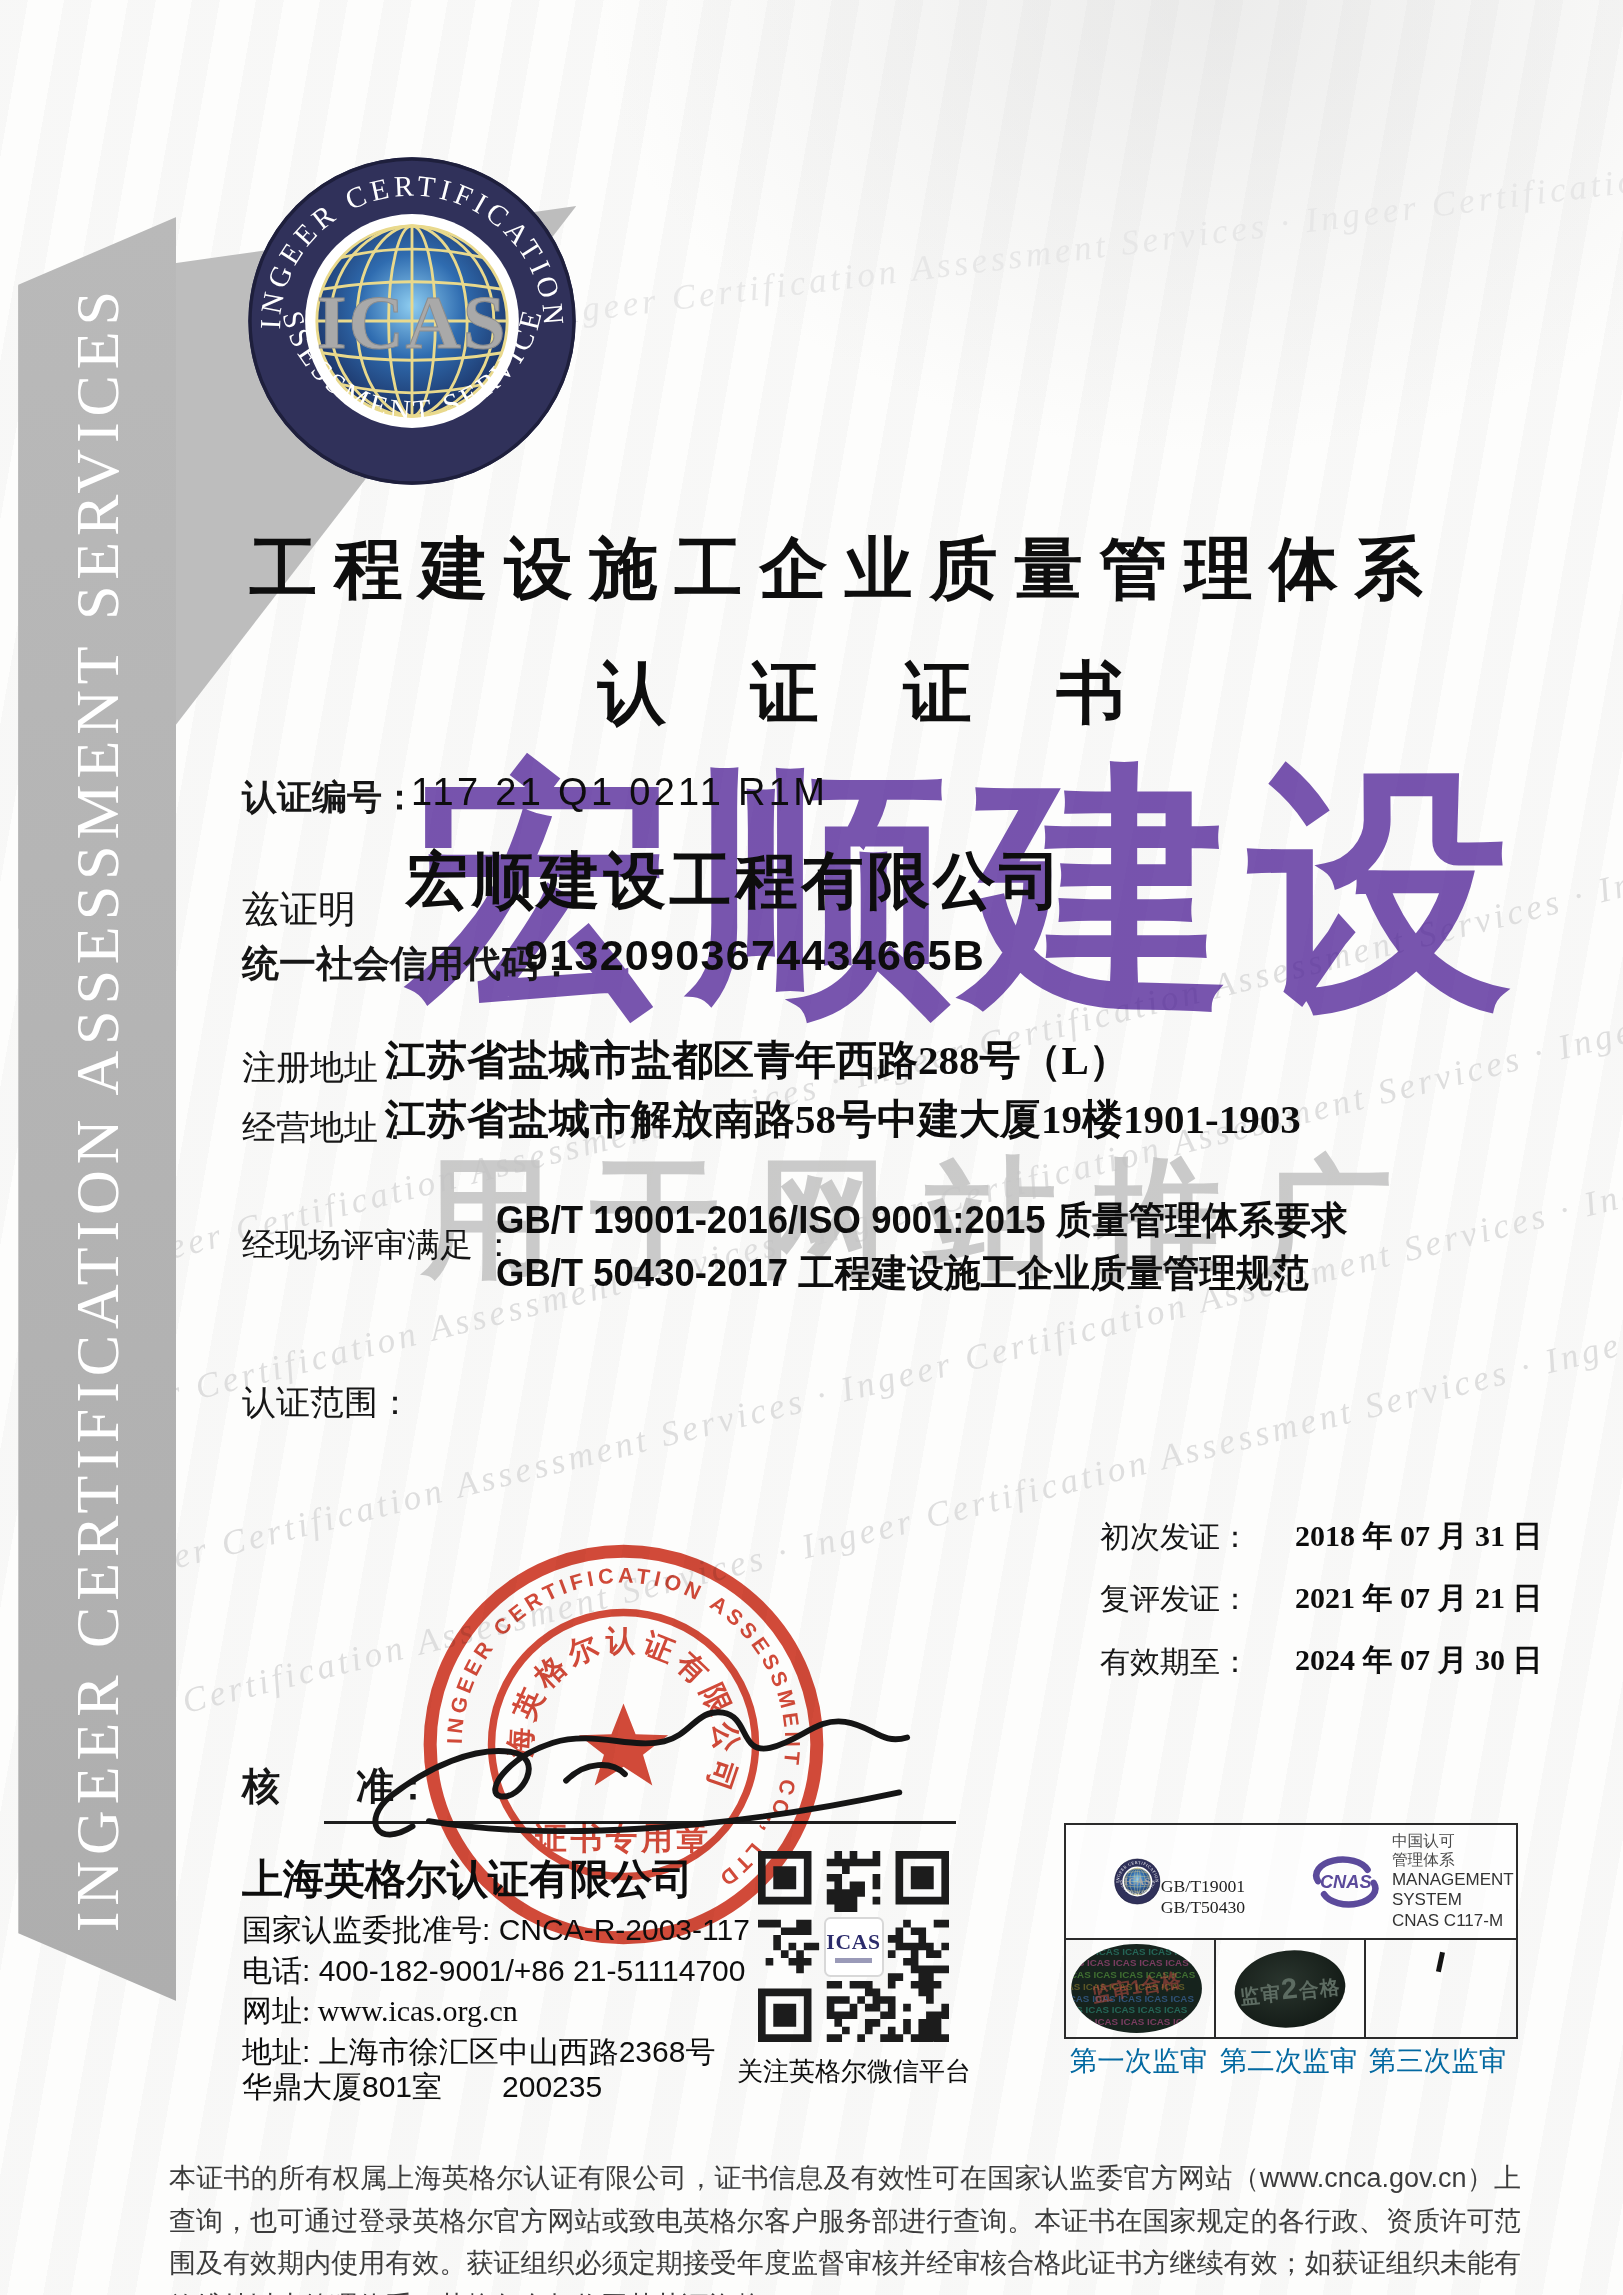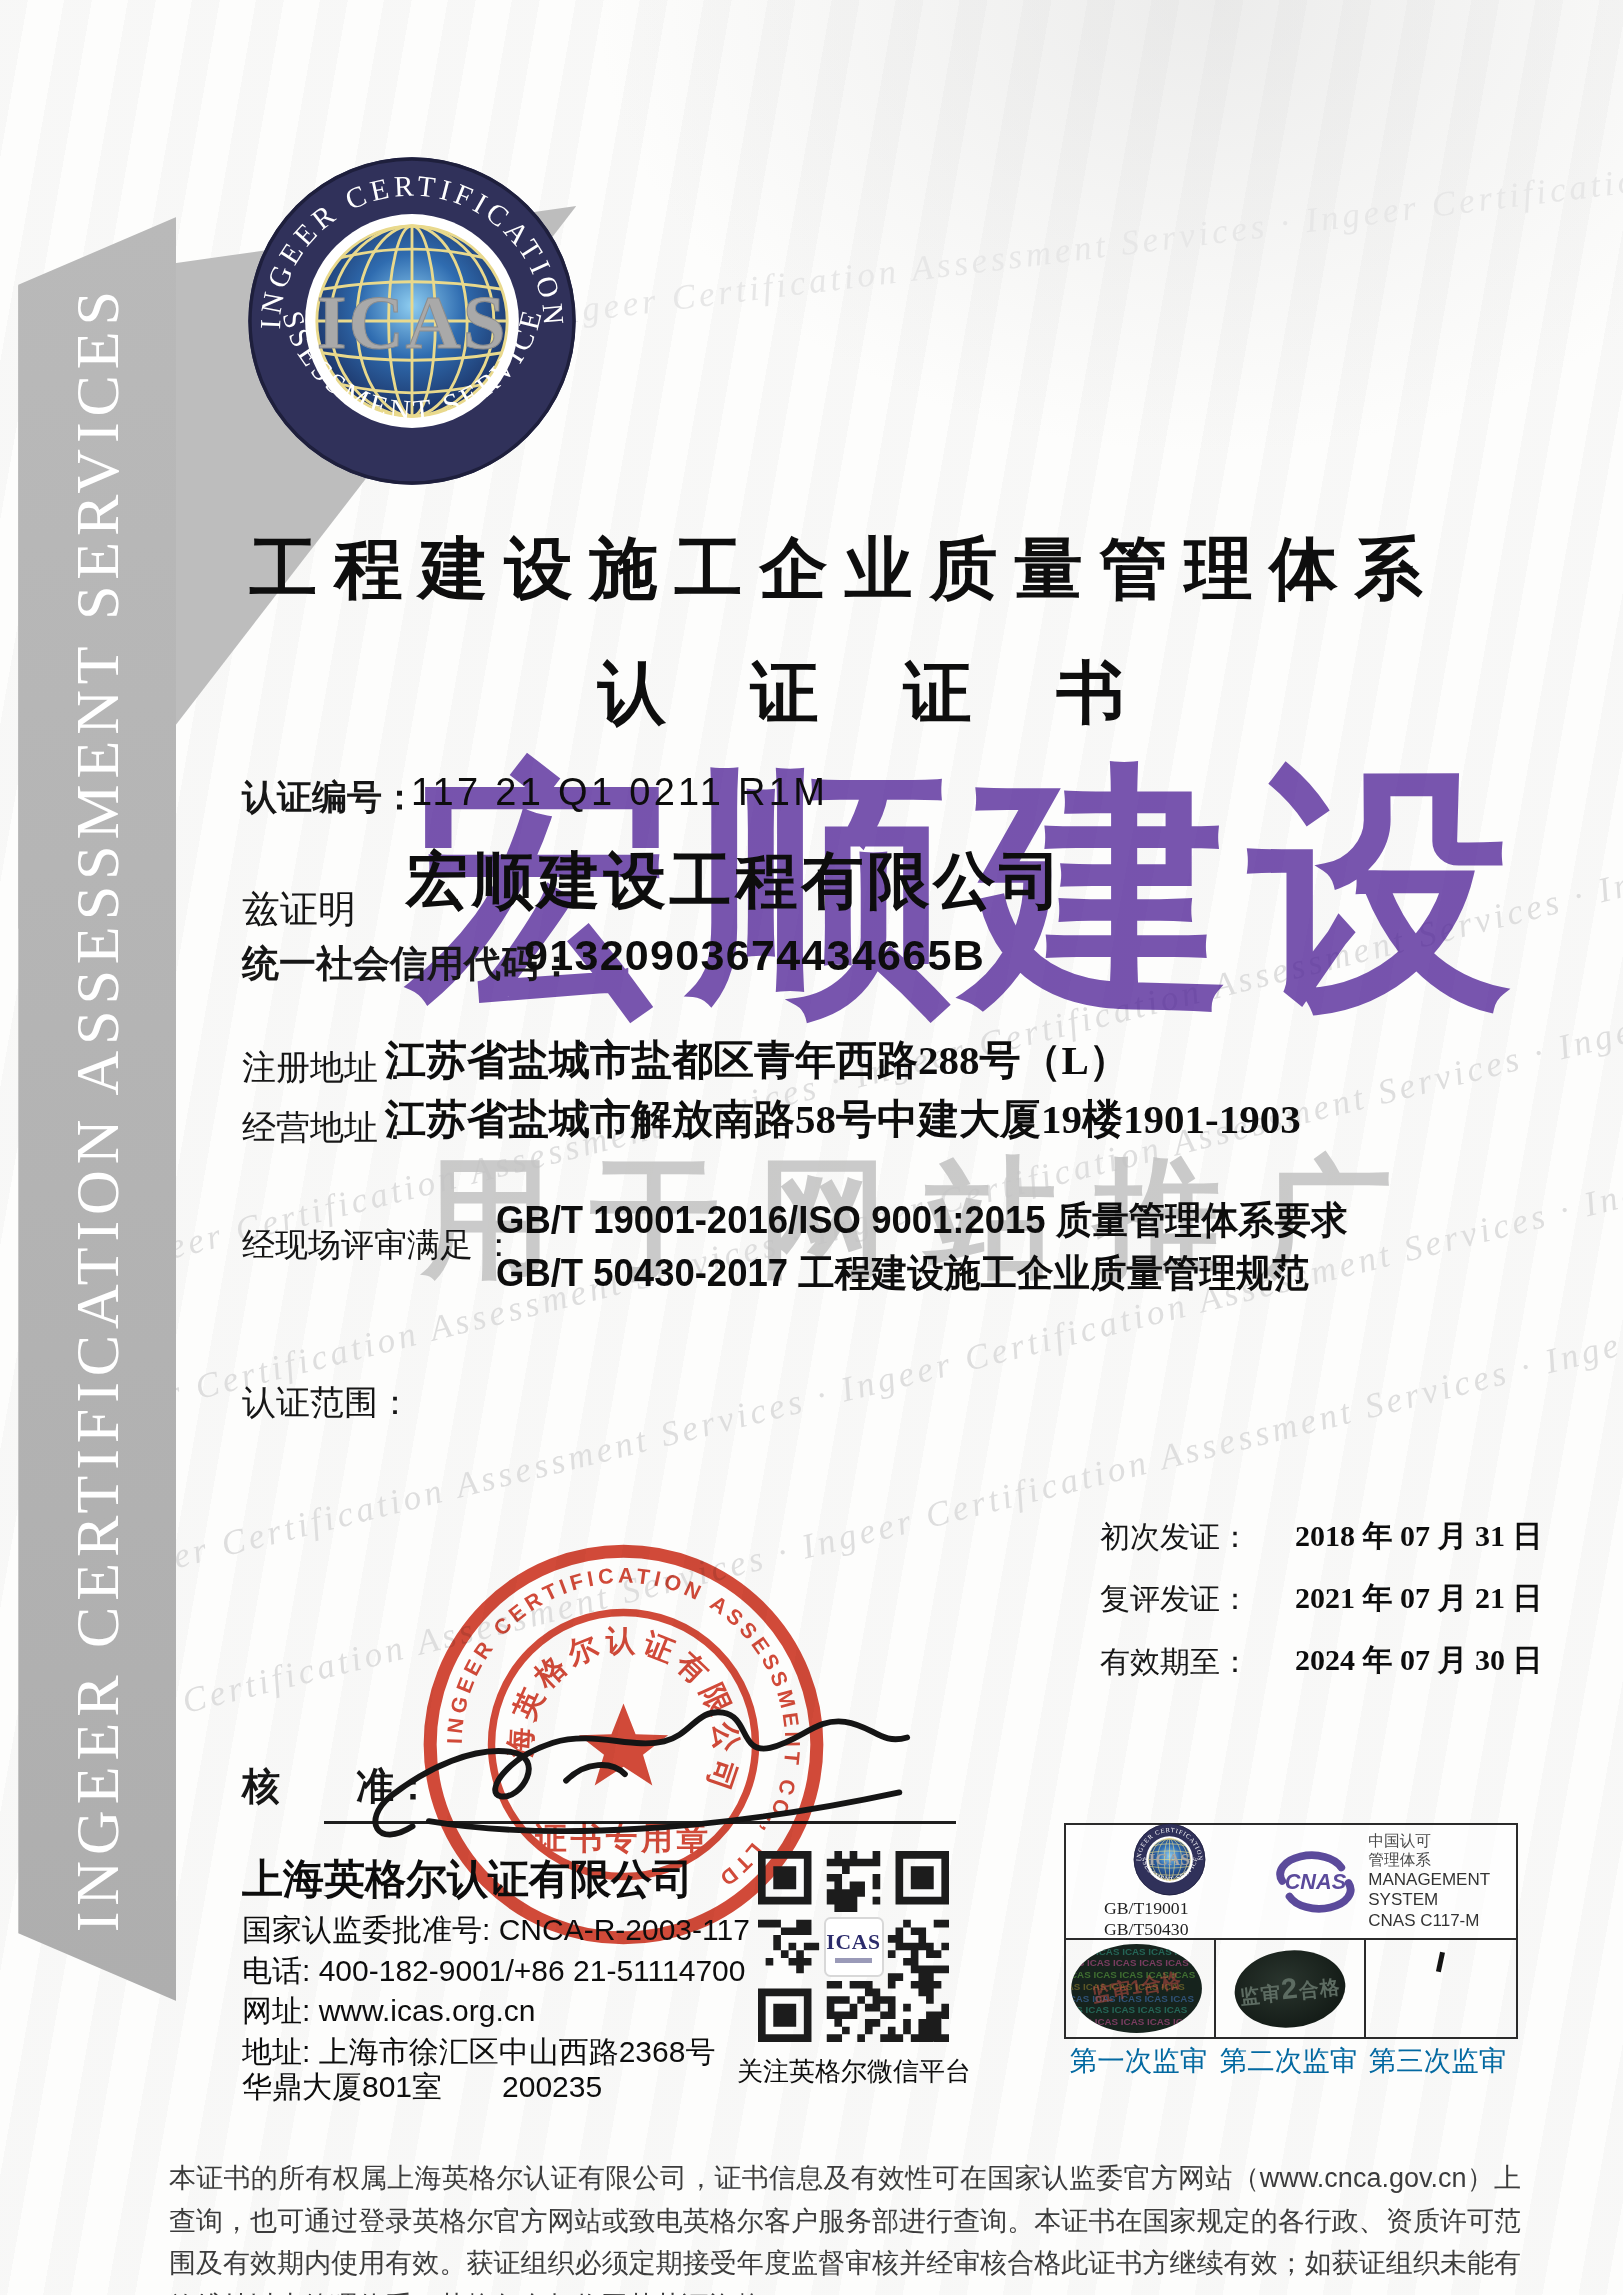--- a/index.html
+++ b/index.html
@@ -170,40 +170,40 @@
     <g fill="none" stroke="#151515" stroke-width="9" stroke-linecap="round">
       <path d="M 95,250 C 40,285 18,240 60,205 C 120,158 190,128 245,136 C 300,144 262,210 230,204 C 205,199 236,146 310,122 C 372,103 430,132 480,120 C 522,110 530,70 570,76 C 610,82 596,140 642,130 C 692,118 712,84 757,90 C 800,96 812,126 852,114"></path>
       <path d="M 120,242 C 300,272 560,258 840,198"></path>
       <path d="M 330,180 C 360,150 400,150 420,170"></path>
     </g>
   </svg>
 
   <div class="val" style="left:242px;top:1852px;font-size:41px;font-weight:800;">上海英格尔认证有限公司</div>
   <div class="val" style="left:242px;top:1910px;font-size:30px;">国家认监委批准号: CNCA-R-2003-117</div>
   <div class="val" style="left:242px;top:1951px;font-size:30px;">电话: 400-182-9001/+86 21-51114700</div>
-  <div class="val" style="left:242px;top:1991px;font-size:30px;">网址: www.icas.org.cn</div>
+  <div class="val" style="left:242px;top:1991px;font-size:30px;font-family:Liberation Serif, serif;">网址: www.icas.org.cn</div>
   <div class="val" style="left:242px;top:2032px;font-size:30px;">地址: 上海市徐汇区中山西路2368号</div>
   <div class="val" style="left:242px;top:2067px;font-size:30px;">华鼎大厦801室　　200235</div>
 
   <div class="qrwrap">
     <svg id="qr-svg" width="191" height="191" viewBox="0 0 100 100">
         <path d="M40,0h4v4h-4zM48,0h4v4h-4zM60,0h4v4h-4zM36,4h4v4h-4zM40,4h4v4h-4zM44,4h4v4h-4zM48,4h4v4h-4zM52,4h4v4h-4zM56,4h4v4h-4zM60,4h4v4h-4zM44,8h4v4h-4zM36,12h4v4h-4zM40,12h4v4h-4zM60,12h4v4h-4zM40,16h4v4h-4zM48,16h4v4h-4zM52,16h4v4h-4zM60,16h4v4h-4zM36,20h4v4h-4zM40,20h4v4h-4zM44,20h4v4h-4zM48,20h4v4h-4zM52,20h4v4h-4zM36,24h4v4h-4zM40,24h4v4h-4zM44,24h4v4h-4zM48,24h4v4h-4zM60,24h4v4h-4zM40,28h4v4h-4zM44,28h4v4h-4zM48,28h4v4h-4zM0,36h4v4h-4zM4,36h4v4h-4zM8,36h4v4h-4zM20,36h4v4h-4zM24,36h4v4h-4zM76,36h4v4h-4zM92,36h4v4h-4zM96,36h4v4h-4zM12,40h4v4h-4zM16,40h4v4h-4zM20,40h4v4h-4zM24,40h4v4h-4zM72,40h4v4h-4zM80,40h4v4h-4zM84,40h4v4h-4zM8,44h4v4h-4zM68,44h4v4h-4zM72,44h4v4h-4zM84,44h4v4h-4zM8,48h4v4h-4zM16,48h4v4h-4zM24,48h4v4h-4zM28,48h4v4h-4zM72,48h4v4h-4zM76,48h4v4h-4zM80,48h4v4h-4zM84,48h4v4h-4zM88,48h4v4h-4zM96,48h4v4h-4zM12,52h4v4h-4zM20,52h4v4h-4zM68,52h4v4h-4zM80,52h4v4h-4zM88,52h4v4h-4zM92,52h4v4h-4zM4,56h4v4h-4zM16,56h4v4h-4zM20,56h4v4h-4zM24,56h4v4h-4zM76,56h4v4h-4zM80,56h4v4h-4zM20,60h4v4h-4zM80,60h4v4h-4zM84,60h4v4h-4zM88,60h4v4h-4zM92,60h4v4h-4zM96,60h4v4h-4zM68,64h4v4h-4zM72,64h4v4h-4zM84,64h4v4h-4zM88,64h4v4h-4zM36,68h4v4h-4zM40,68h4v4h-4zM48,68h4v4h-4zM52,68h4v4h-4zM56,68h4v4h-4zM68,68h4v4h-4zM80,68h4v4h-4zM84,68h4v4h-4zM88,68h4v4h-4zM92,68h4v4h-4zM56,72h4v4h-4zM60,72h4v4h-4zM84,72h4v4h-4zM88,72h4v4h-4zM36,76h4v4h-4zM40,76h4v4h-4zM44,76h4v4h-4zM52,76h4v4h-4zM60,76h4v4h-4zM64,76h4v4h-4zM68,76h4v4h-4zM88,76h4v4h-4zM36,80h4v4h-4zM48,80h4v4h-4zM56,80h4v4h-4zM60,80h4v4h-4zM68,80h4v4h-4zM76,80h4v4h-4zM96,80h4v4h-4zM36,84h4v4h-4zM40,84h4v4h-4zM44,84h4v4h-4zM48,84h4v4h-4zM64,84h4v4h-4zM68,84h4v4h-4zM88,84h4v4h-4zM92,84h4v4h-4zM96,84h4v4h-4zM40,88h4v4h-4zM56,88h4v4h-4zM60,88h4v4h-4zM76,88h4v4h-4zM84,88h4v4h-4zM88,88h4v4h-4zM92,88h4v4h-4zM44,92h4v4h-4zM56,92h4v4h-4zM68,92h4v4h-4zM76,92h4v4h-4zM84,92h4v4h-4zM88,92h4v4h-4zM92,92h4v4h-4zM36,96h4v4h-4zM40,96h4v4h-4zM52,96h4v4h-4zM64,96h4v4h-4zM68,96h4v4h-4zM72,96h4v4h-4zM80,96h4v4h-4zM84,96h4v4h-4zM88,96h4v4h-4zM92,96h4v4h-4zM96,96h4v4h-4z" fill="#1c1c1c"></path>
         <path d="M0,0h28v28h-28z M4,4h20v20h-20z M8,8h12v12h-12z" fill-rule="evenodd" fill="#1c1c1c"></path>
         <path d="M72,0h28v28h-28z M76,4h20v20h-20z M80,8h12v12h-12z" fill-rule="evenodd" fill="#1c1c1c"></path>
         <path d="M0,72h28v28h-28z M4,76h20v20h-20z M8,80h12v12h-12z" fill-rule="evenodd" fill="#1c1c1c"></path>
       </svg>
     <div class="qrcenter">
       <b>ICAS</b>
         <i></i>
     </div>
   </div>
   <div class="val" style="left:736px;top:2054px;width:236px;text-align:center;font-size:26px;">关注英格尔微信平台</div>
 
   <div class="accr">
-    <div style="margin-left:38px;display:flex;flex-direction:column;align-items:center;">
+    <div style="margin-left:48px;display:flex;flex-direction:row;align-items:flex-end;">
       <svg width="73" height="73" viewBox="0 0 200 200">
           <use href="#icas-logo-sym"></use>
         </svg>
       <div style="font-family:'Liberation Serif',serif;font-size:17.7px;color:#222;margin-top:1.3px;">GB/T19001 GB/T50430</div>
     </div>
     <svg style="margin-left:39px;" width="110" height="68" viewBox="0 0 160 100">
       <path d="M 16,48 A 60,36 0 0 1 130,22" stroke="#5b4a9b" stroke-width="15" fill="none" stroke-linecap="round"></path>
       <path d="M 144,52 A 60,36 0 0 1 30,78" stroke="#5b4a9b" stroke-width="15" fill="none" stroke-linecap="round"></path>
       <text x="80" y="64" text-anchor="middle" font-size="42" font-weight="900" font-style="italic" fill="#5b4a9b" font-family="Liberation Sans,sans-serif">CNAS</text>
     </svg>

